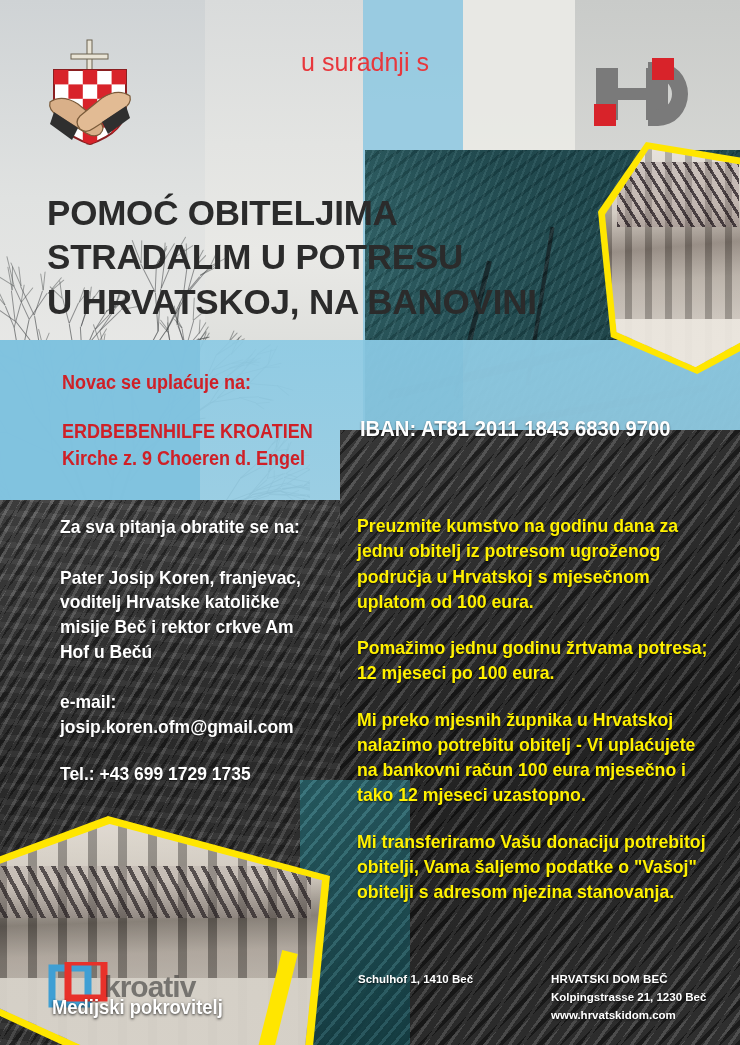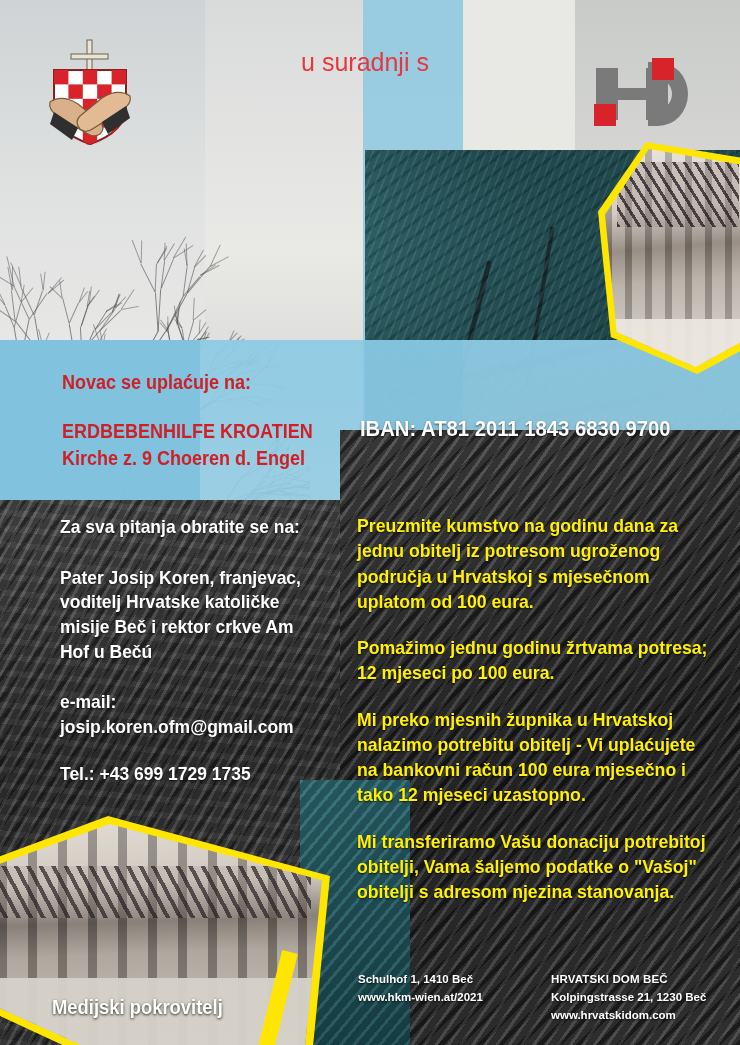--- a/index.html
+++ b/index.html
@@ -754,20 +754,25 @@
 
         <path d="M4 16 h22 v20 h28 v-20 h22 v52 h-22 v-20 h-28 v20 h-22 z" fill="#7a7a7a"></path>
 
         <path d="M56 10 h10 a30 32 0 0 1 0 64 h-10 v-16 h8 a16 16 0 0 0 0 -32 h-8 z" fill="#7a7a7a"></path>
         <rect x="60" y="6" width="22" height="22" fill="#d8232a"></rect>
         <rect x="2" y="52" width="22" height="22" fill="#d8232a"></rect>
       </svg>
     </div>
   </div>
 
+  <div class="headline">
+    <div>POMOĆ OBITELJIMA</div>
+    <div>STRADALIM U POTRESU</div>
+    <div>U HRVATSKOJ, NA BANOVINI</div>
+  </div>
 
   <div class="pay-label">Novac se uplaćuje na:</div>
   <div class="pay-name">
     <div>ERDBEBENHILFE KROATIEN</div>
     <div>Kirche z. 9 Choeren d. Engel</div>
   </div>
   <div class="iban">IBAN: AT81 2011 1843 6830 9700</div>
 
   <div class="contact">
     <div class="q">Za sva pitanja obratite se na:</div>
@@ -784,26 +789,32 @@
     <div>Tel.:  +43 699 1729 1735</div>
   </div>
 
   <div class="yellow-col">
     <p>Preuzmite kumstvo na godinu dana za jednu obitelj iz potresom ugroženog područja u Hrvatskoj s mjesečnom uplatom od 100 eura.</p>
     <p>Pomažimo jednu godinu žrtvama potresa; 12 mjeseci po 100 eura.</p>
     <p>Mi preko mjesnih župnika u Hrvatskoj nalazimo potrebitu obitelj - Vi uplaćujete na bankovni račun 100 eura mjesečno i tako 12 mjeseci uzastopno.</p>
     <p>Mi transferiramo Vašu donaciju potrebitoj obitelji, Vama šaljemo podatke o "Vašoj" obitelji s adresom njezina stanovanja.</p>
   </div>
 
+  <div class="sponsor">
+    <svg width="80" height="52" viewBox="0 0 80 52" xmlns="http://www.w3.org/2000/svg">
+      <rect x="4" y="6" width="36" height="36" fill="none" stroke="#3f9fd4" stroke-width="7"></rect>
+      <rect x="20" y="0" width="36" height="36" fill="none" stroke="#e8312a" stroke-width="7"></rect>
+    </svg>
+    <div class="sponsor-word">kroativ</div>
+  </div>
   <div class="sponsor-label">Medijski pokrovitelj</div>
 
   <div class="footer">
     <div class="foot-col a">
       <div>Schulhof 1, 1410 Beč</div>
-      <div>www.hkm-wien.at/2021</div>
     </div>
     <div class="foot-col b">
       <div class="ln1">HRVATSKI DOM BEČ</div>
       <div>Kolpingstrasse 21, 1230 Beč</div>
       <div>www.hrvatskidom.com</div>
     </div>
   </div>
 
 </div>
 

